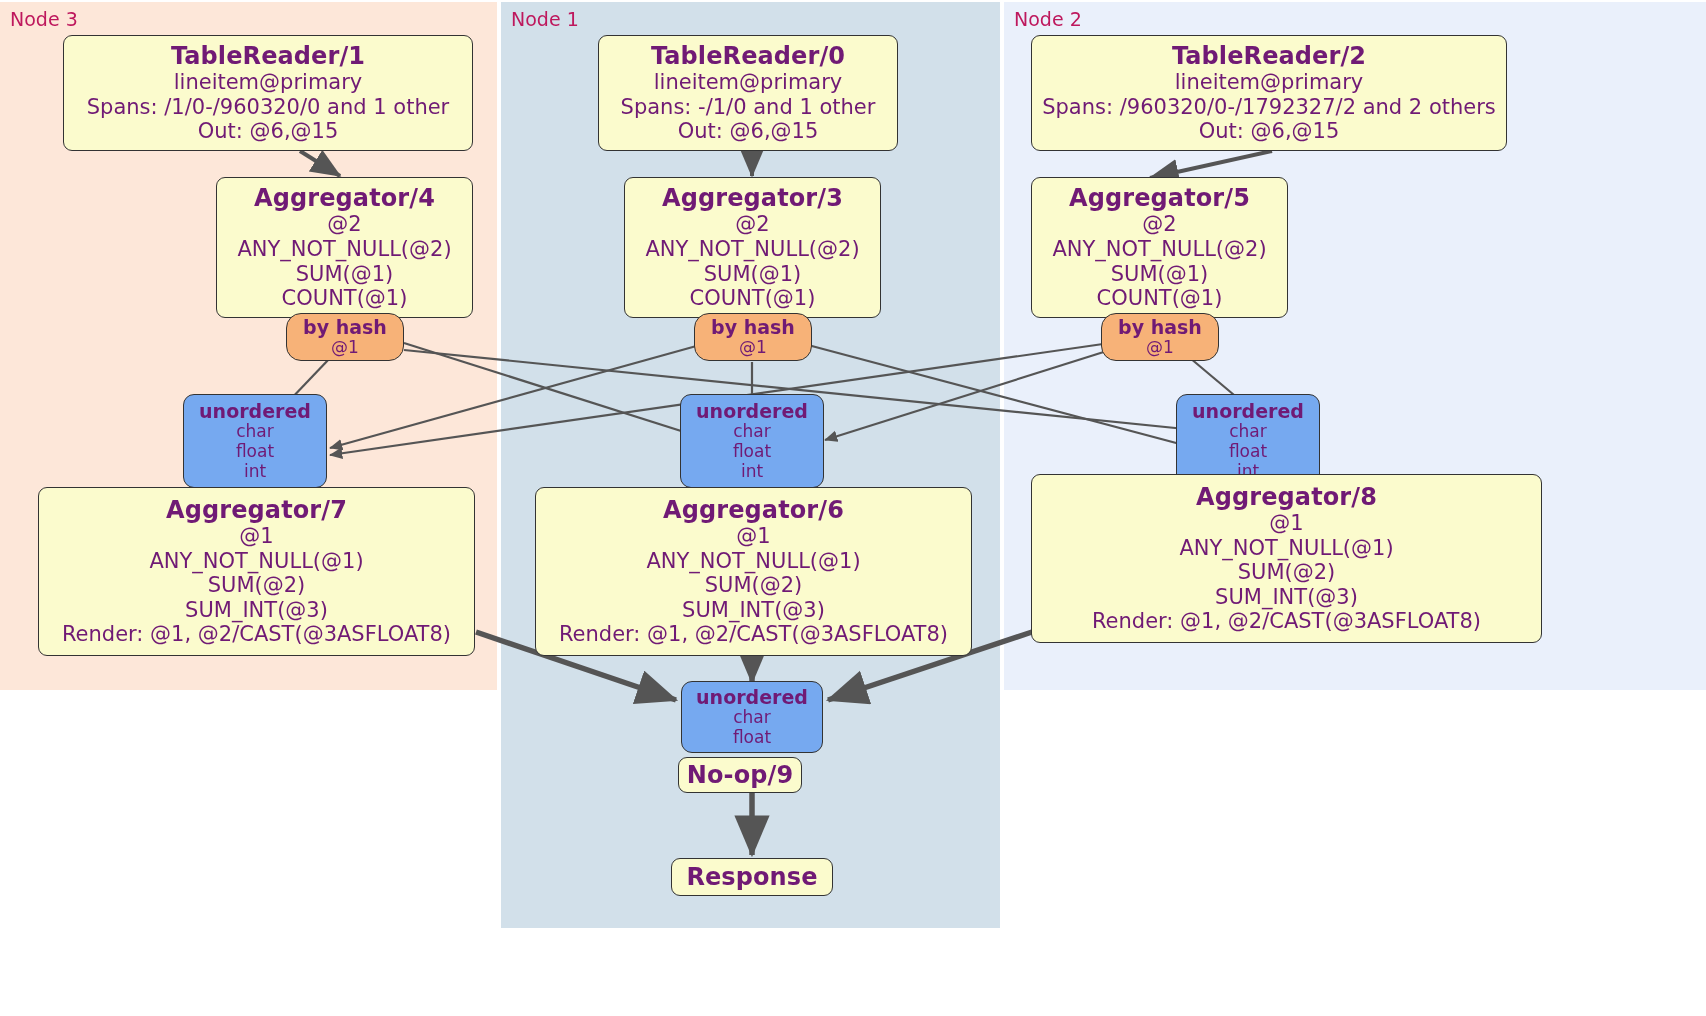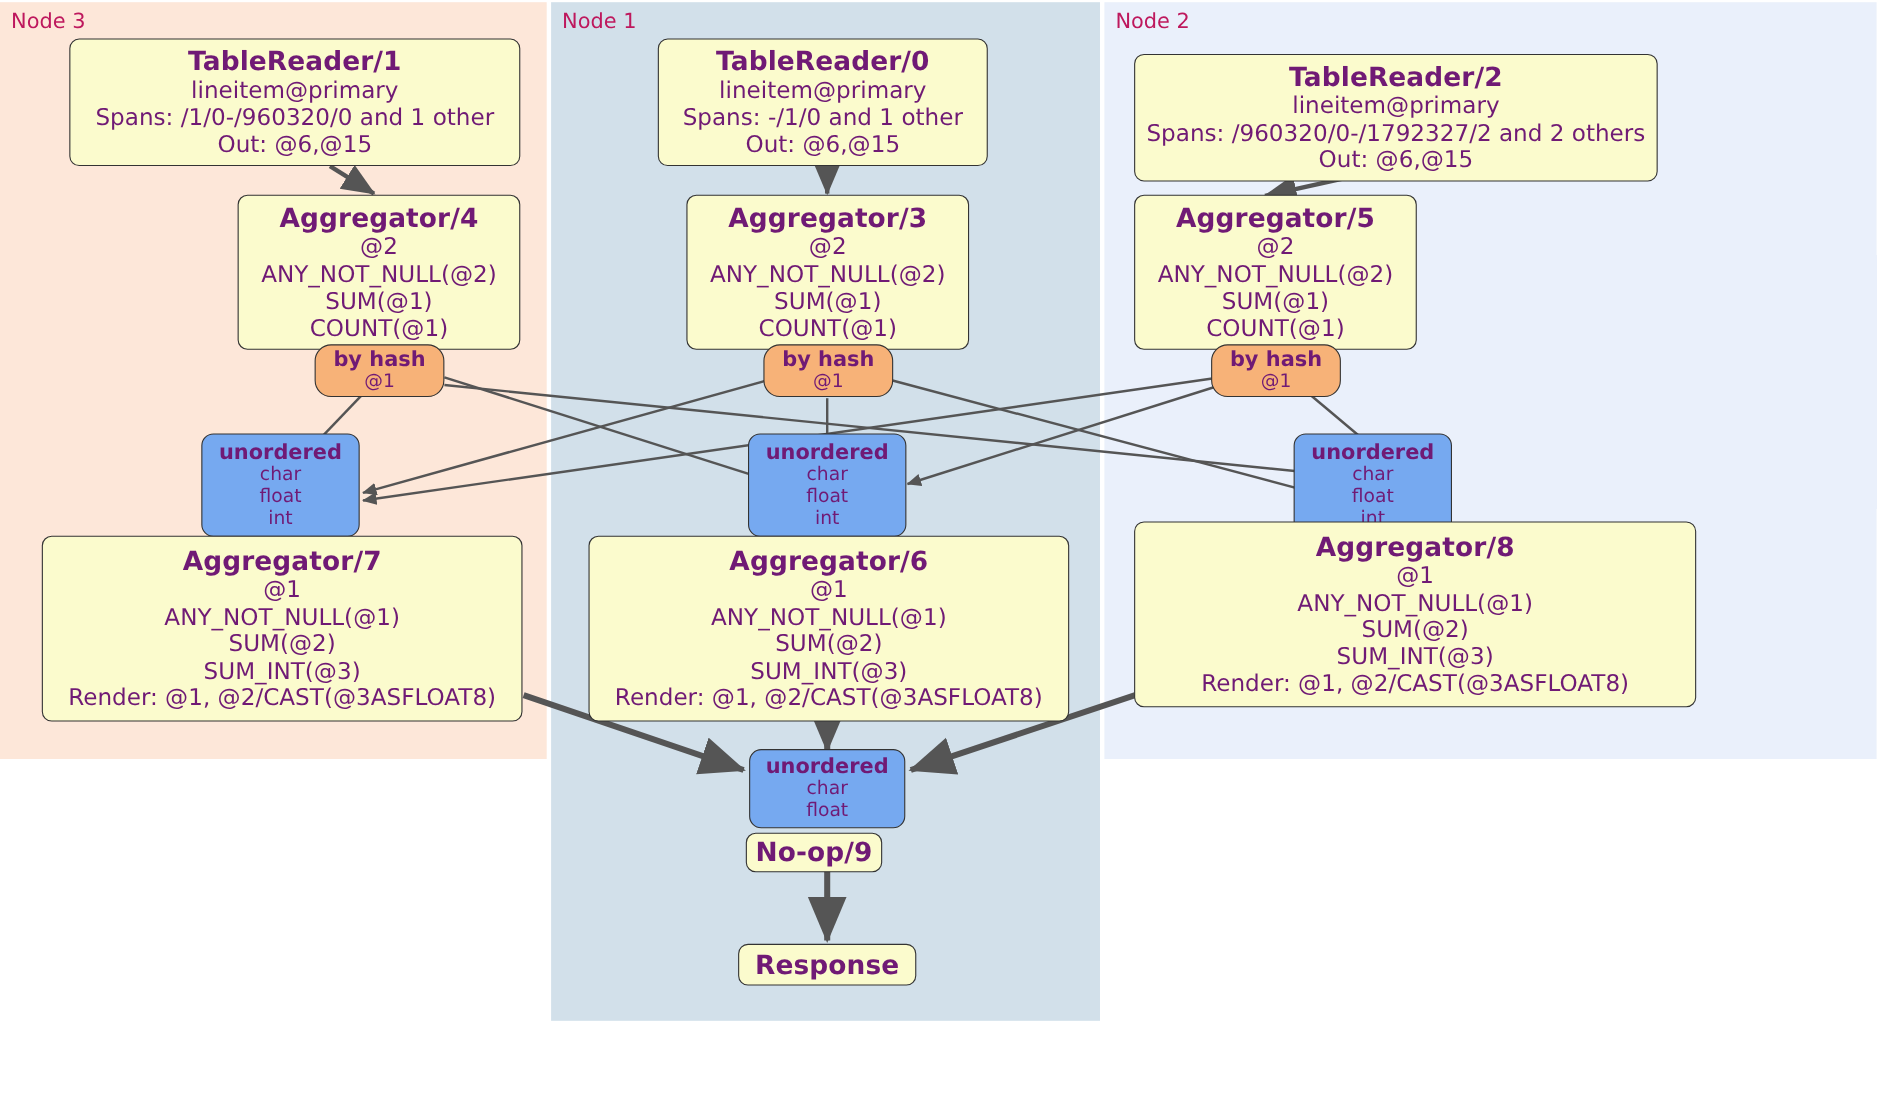--- a/index.html
+++ b/index.html
@@ -92,21 +92,21 @@
     <div class="t-line">Out: @6,@15</div>
   </div>
 
   <div class="nodebox proc" style="left:598px;top:35px;width:300px;height:116px;text-align:center;">
     <div class="t-title">TableReader/0</div>
     <div class="t-line">lineitem@primary</div>
     <div class="t-line">Spans: -/1/0 and 1 other</div>
     <div class="t-line">Out: @6,@15</div>
   </div>
 
-  <div class="nodebox proc" style="left:1031px;top:49px;width:476px;height:116px;text-align:right;">
+  <div class="nodebox proc" style="left:1031px;top:35px;width:476px;height:116px;text-align:right;">
     <div class="t-title">TableReader/2</div>
     <div class="t-line">lineitem@primary</div>
     <div class="t-line">Spans: /960320/0-/1792327/2 and 2 others</div>
     <div class="t-line">Out: @6,@15</div>
   </div>
 
   <div class="nodebox proc" style="left:216px;top:177px;width:257px;height:141px;">
     <div class="t-title">Aggregator/4</div>
     <div class="t-line">@2</div>
     <div class="t-line">ANY_NOT_NULL(@2)</div>

